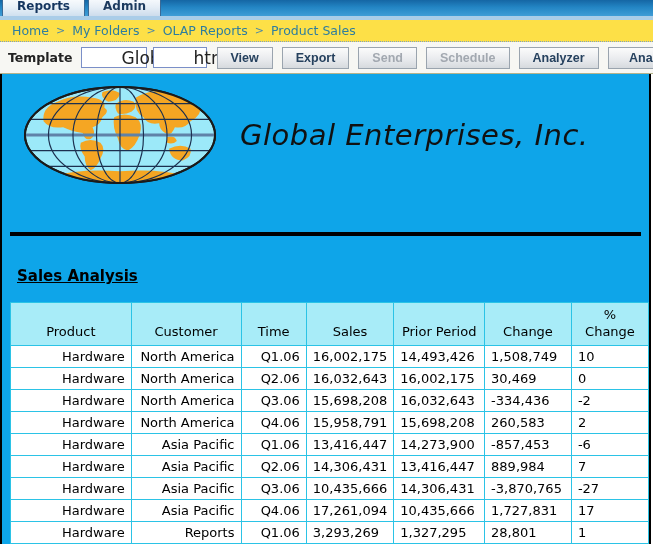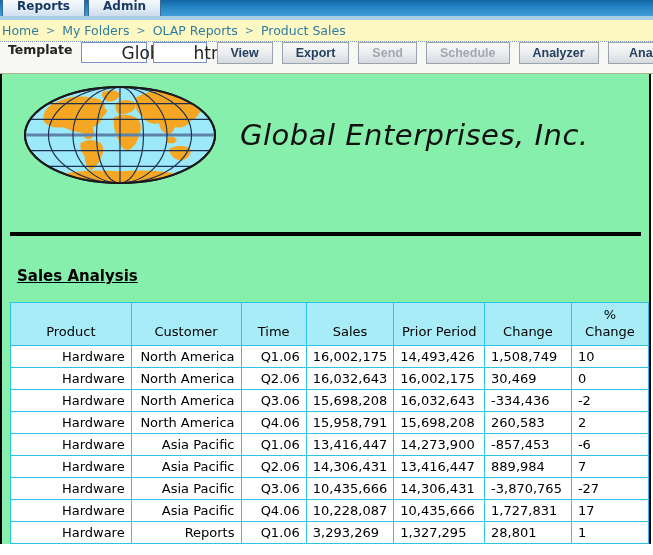--- a/index.html
+++ b/index.html
@@ -11,48 +11,48 @@
     display:flex; align-items:flex-end; padding-left:2px; position:relative; }
   .tab { height:21px; padding:2px 14px 3px 14px; margin-right:3px;
     border:1px solid #3a6a96; border-bottom:none; border-radius:4px 4px 0 0;
     font-size:12px; font-weight:bold; display:flex; align-items:center; cursor:pointer; }
   .tab.active { background:linear-gradient(180deg,#ffffff 0%,#e9f1f8 55%,#cfe0ef 100%); color:#14355f; }
   .tab.disabled { background:linear-gradient(180deg,#e2e8ec 0%,#c3cfd8 100%); color:#a3b2bd; border-color:#8aa4b8; }
   .tab.normal { background:linear-gradient(180deg,#fdfeff 0%,#e6eef6 55%,#ccdcec 100%); color:#1c3a5e; }
   .tabstrip { height:4px; background:#aacde8; }
 
   
-  .breadcrumb { height:22px; background:#fef9c3; display:flex; align-items:center;
-    padding-left:2px; font-size:12.5px; color:#2e7d9e;
+  .breadcrumb { height:22px; background:#fde047; display:flex; align-items:center;
+    padding-left:12px; font-size:12.5px; color:#2e7d9e;
     border-bottom:1px dotted #7b9cc0; }
   .crumb { color:#2e7d9e; text-decoration:none; cursor:pointer; }
   .crumb-sep { margin:0 7px; font-size:11px; color:#4a87a6; }
 
   
   .toolbar { height:32px; background:#f7f7f3; border-bottom:1px solid #b3b38c;
-    display:flex; align-items:flex-start; padding-left:8px; }
+    display:flex; align-items:center; padding-left:8px; }
   .tpl-label { font-size:12.5px; font-weight:bold; color:#222; margin-right:8px; }
   .dropdown { height:21px; background:#fff; border:1px solid #7a8fc8; display:flex;
     align-items:center; margin-right:6px; cursor:pointer; }
   .dropdown .dd-text { font-size:17px; color:#222; padding:0 6px;margin-left:34px; }
   .dd-arrow { width:17px; height:100%; background:linear-gradient(180deg,#dfe7fb 0%,#b7c6f0 100%);
     border-left:1px solid #7a8fc8; display:flex; align-items:center; justify-content:center; }
   .dd-arrow .tri { width:0; height:0; border-left:4px solid transparent;
     border-right:4px solid transparent; border-top:5px solid #2a4ab8; }
   .dd-global { width:66px; } .dd-global .dd-text { flex:1; }
   .dd-html { width:54px; margin-right:10px; } .dd-html .dd-text { flex:1; }
   .btn { height:22px; padding:0 13px; margin-right:9px; font-size:12.5px; font-weight:bold;
     color:#26415e; background:linear-gradient(180deg,#fbfbfb 0%,#e9ebee 55%,#d6dade 100%);
     border:1px solid #9aa4ae; cursor:pointer; white-space:nowrap; }
   .btn.disabled { color:#a2a8b0; cursor:default; }
   .toolbar .spacer { flex:1; }
   .btn.clipped { min-width:95px; margin-right:0; }
 
   
-  .content { width:651px; height:470px; background:#86efac;
+  .content { width:651px; height:470px; background:#0ea5e9;
     border-left:2px solid #000; border-right:2px solid #000; overflow:hidden; }
   .logo-row { display:flex; align-items:center; padding:10px 0 0 20px; }
   .company-name { font-size:29px; font-style:italic; color:#111; margin-left:22px;
     letter-spacing:0.5px; white-space:nowrap; }
   .rule { height:4px; background:#000; margin:46px 8px 0 8px; }
   .section-title { font-size:15px; font-weight:bold; color:#000;
     text-decoration:underline; margin:31px 0 17px 15px; }
 
   
   table.sales { border-collapse:collapse; table-layout:fixed; margin:12px 0 0 8px;
@@ -245,21 +245,21 @@
           <td class="a-center">Q3.06</td>
           <td class="a-right">10,435,666</td>
           <td class="a-right">14,306,431</td>
           <td class="a-right">-3,870,765</td>
           <td class="a-right">-27</td>
         </tr>
         <tr>
           <td class="a-left">Hardware</td>
           <td class="a-left">Asia Pacific</td>
           <td class="a-center">Q4.06</td>
-          <td class="a-right">10,228,087</td>
+          <td class="a-right">17,261,094</td>
           <td class="a-right">10,435,666</td>
           <td class="a-right">1,727,831</td>
           <td class="a-right">17</td>
         </tr>
         <tr>
           <td class="a-left">Hardware</td>
           <td class="a-left">Reports</td>
           <td class="a-center">Q1.06</td>
           <td class="a-right">3,293,269</td>
           <td class="a-right">1,327,295</td>

